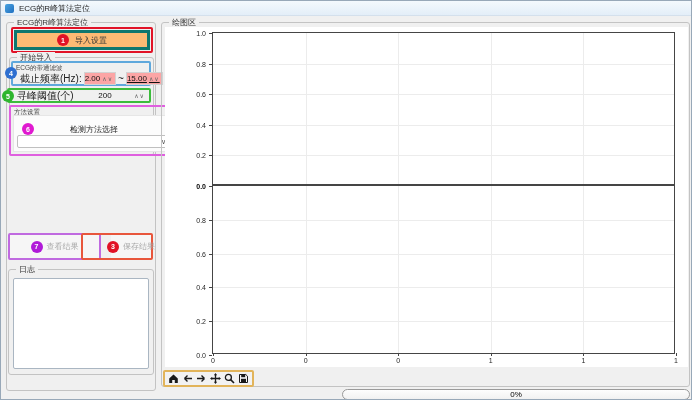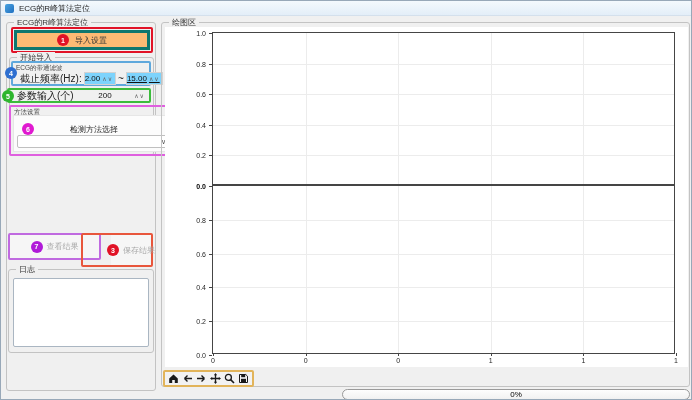--- a/index.html
+++ b/index.html
@@ -16,21 +16,21 @@
 
   .badge{display:inline-flex;align-items:center;justify-content:center;width:12px;height:12px;border-radius:50%;background:#e11226;color:#fff;font-size:7px;font-weight:bold;flex:none;}
   .badge.abs{position:absolute;z-index:5;}
 
   .flatbtn{display:flex;align-items:center;justify-content:center;gap:6px;background:#fdba74;border:3px solid #0f766e;font-size:8px;color:#333;box-sizing:border-box;cursor:default;}
   .flatbtn .btn-label{white-space:nowrap;}
   .flatbtn.disabled .btn-label{color:#a8a8a8;}
 
   .mini-label{position:absolute;font-size:6.5px;color:#444;white-space:nowrap;}
   .row-label{font-size:10px;color:#222;white-space:nowrap;}
-  .spin{display:flex;align-items:center;background:#7dd3fc;border:1px solid #d2d2d2;height:13px;box-sizing:border-box;font-size:8px;color:#111;}
+  .spin{display:flex;align-items:center;background:#fca5a5;border:1px solid #d2d2d2;height:13px;box-sizing:border-box;font-size:8px;color:#111;}
   .spin .val{flex:1;text-align:center;}
   .spin .arrows{font-size:6px;color:#666;padding:0 2px;letter-spacing:1px;}
   .combo{position:absolute;background:#fff;border:1px solid #c0c0c0;border-radius:2px;box-sizing:border-box;display:flex;align-items:center;justify-content:flex-end;}
   .combo .chev{font-size:7px;color:#555;padding-right:4px;}
 
   .logarea{position:absolute;background:#fff;border:1px solid #aab6c2;border-radius:2px;box-sizing:border-box;font-size:8px;color:#222;}
 
   .canvas{position:absolute;background:#fff;}
   .subplot{position:absolute;border:1px solid #454545;box-sizing:border-box;background:transparent;}
   .vgrid{position:absolute;top:0;bottom:0;width:1px;background:#ececec;}
@@ -86,21 +86,21 @@
       <span class="spin" style="width:42px;text-decoration:underline;">
         <span class="val">15.00</span>
         <span class="arrows">∧∨</span>
       </span>
     </div>
   </div>
   <span class="badge abs" style="left: 4px; top: 66px; background: rgb(46, 111, 208);">4</span>
 
   <div class="hlbox" style="left: 6px; top: 87px; width: 144px; height: 15px; border-color: rgb(60, 188, 60);">
     <div style="display:flex;align-items:center;height:100%;gap:4px;padding-left:8px;">
-      <span class="row-label">参数输入(个)</span>
+      <span class="row-label">寻峰阈值(个)</span>
       <span class="spin" style="flex:1;margin-right:2px;border:none;background:transparent;">
         <span class="val">200</span>
         <span class="arrows">∧∨</span>
       </span>
     </div>
   </div>
   <span class="badge abs" style="left: 1px; top: 89px; background: rgb(46, 181, 46);">5</span>
 
   <div class="hlbox" style="left: 8px; top: 104px; width: 170px; height: 51px; border-color: rgb(223, 95, 223);">
     <span class="mini-label" style="left:3px;top:1px;">方法设置</span>
@@ -114,28 +114,28 @@
     </div>
   </div>
 
   <div class="hlbox" style="left: 7px; top: 232px; width: 93px; height: 27px; border-color: rgb(192, 106, 224);">
     <div class="flatbtn disabled" style="width:100%;height:100%;border:none;background:#f6f6f6;gap:4px;">
       <span class="badge" style="background: rgb(176, 26, 216);">7</span>
       <span class="btn-label">查看结果</span>
     </div>
   </div>
 
-  <div class="hlbox" style="left: 80px; top: 232px; width: 72px; height: 34px; border-color: rgb(232, 86, 60); padding-left: 28px;">
+  <div class="hlbox" style="left: 80px; top: 232px; width: 72px; height: 27px; border-color: rgb(232, 86, 60); padding-left: 28px;">
     <div class="flatbtn disabled" style="width:100%;height:100%;border:none;background:#f6f6f6;gap:4px;">
       <span class="badge" style="background: rgb(225, 18, 38);">3</span>
       <span class="btn-label">保存结果</span>
     </div>
   </div>
 
-  <div class="groupbox" style="left:7px;top:268px;width:146px;height:84px;">
+  <div class="groupbox" style="left:7px;top:268px;width:146px;height:106px;">
     <span class="gb-label">日志</span>
     <div class="logarea" style="left:4px;top:8px;right:4px;bottom:5px;"></div>
   </div>
 
   <div class="groupbox" style="left:160px;top:21px;width:529px;height:365px;">
     <span class="gb-label">绘图区</span>
   </div>
 
   <div class="canvas" id="plot-canvas" style="left:164px;top:26px;width:523px;height:340px;">
       <div class="subplot" style="left: 47px; top: 5px; width: 463px; height: 153px;">

